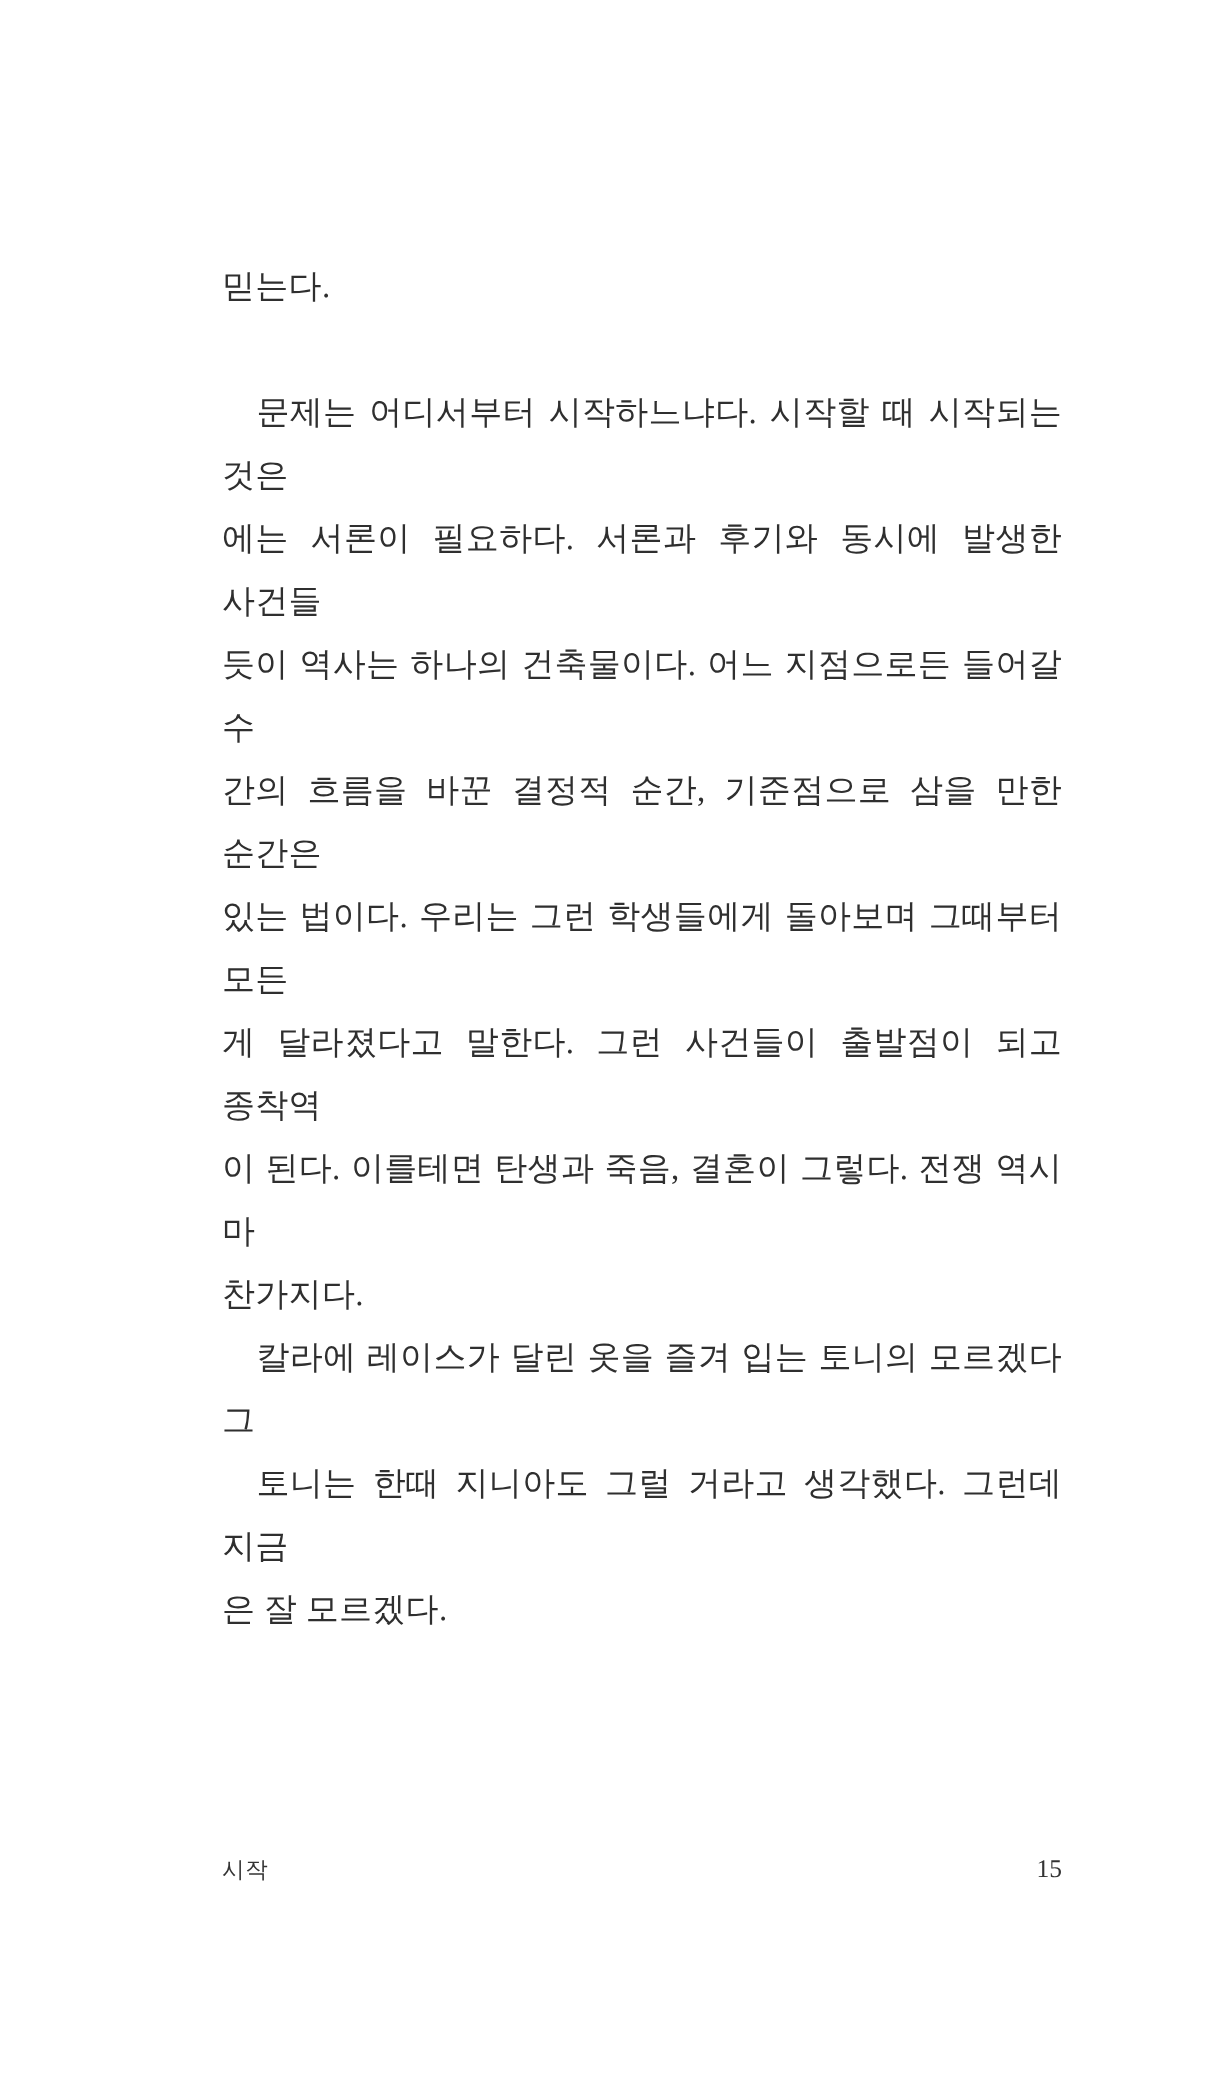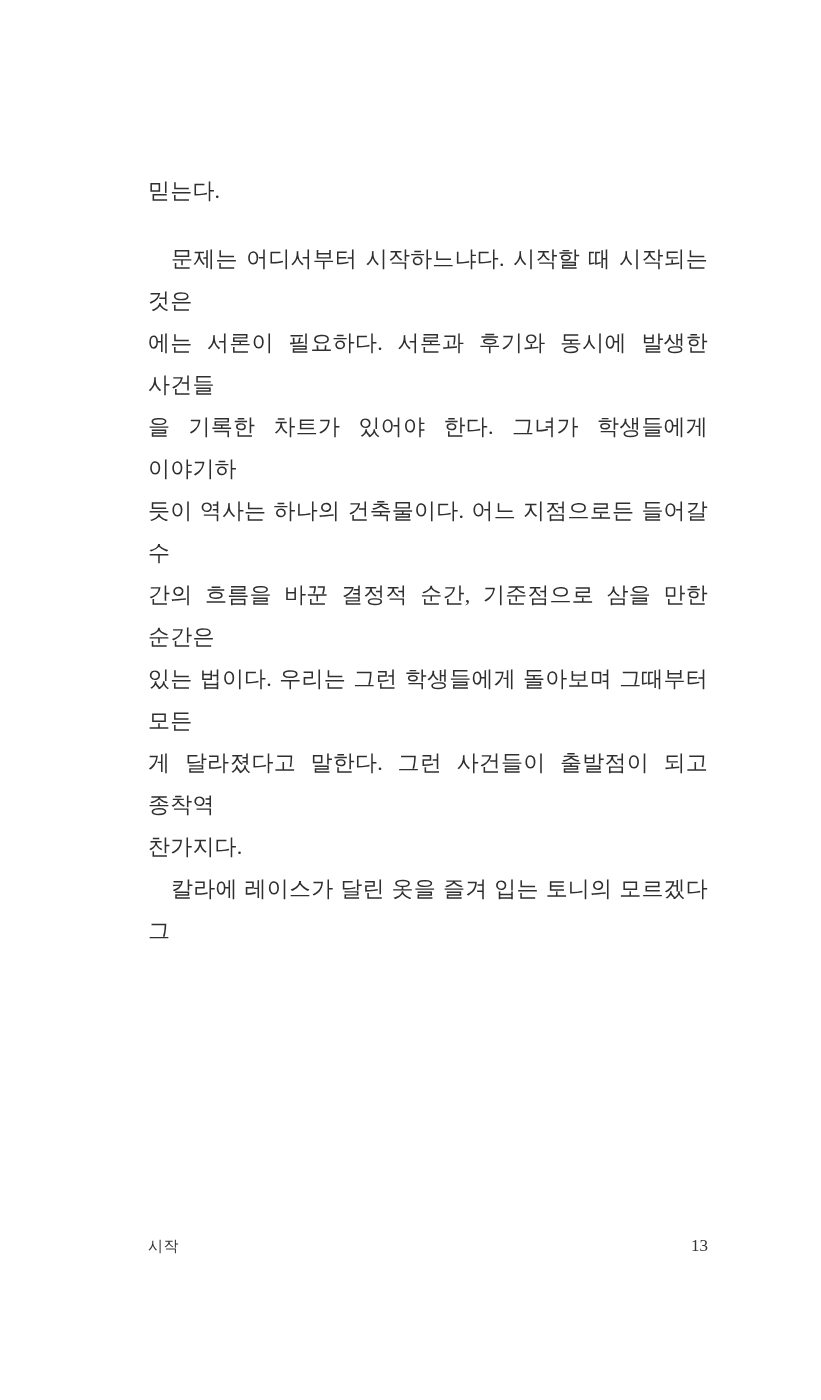--- a/index.html
+++ b/index.html
@@ -16,21 +16,21 @@
   .text-block {
     position: absolute;
     left: 148px;
     top: 170px;
     width: 560px;
     font-size: 22px;
     line-height: 42px;
     letter-spacing: 0.2px;
   }
   p.para { margin: 0; padding: 0; }
-  p.para.gap-before { margin-top: 26px; }
+  p.para.gap-before { margin-top: 42px; }
   .line {
     display: block;
     text-align: justify;
     text-align-last: justify;
     word-break: keep-all;
     white-space: normal;
   }
   .line.left {
     text-align: left;
     text-align-last: left;
@@ -64,33 +64,37 @@
 
   <main class="text-block">
 
     <p class="para">
       <span class="line left">믿는다.</span>
     </p>
 
     <p class="para gap-before">
       <span class="line indent">문제는 어디서부터 시작하느냐다. 시작할 때 시작되는 것은</span>
       <span class="line">에는 서론이 필요하다. 서론과 후기와 동시에 발생한 사건들</span>
-      <span class="line">을 기록한 차트가 있어야 한다. 그녀가 학생들에게 이야기하</span>
       <span class="line">듯이 역사는 하나의 건축물이다. 어느 지점으로든 들어갈 수</span>
       <span class="line">간의 흐름을 바꾼 결정적 순간, 기준점으로 삼을 만한 순간은</span>
       <span class="line">있는 법이다. 우리는 그런 학생들에게 돌아보며 그때부터 모든</span>
       <span class="line">게 달라졌다고 말한다. 그런 사건들이 출발점이 되고 종착역</span>
+      <span class="line">이 된다. 이를테면 탄생과 죽음, 결혼이 그렇다. 전쟁 역시 마</span>
       <span class="line left">찬가지다.</span>
     </p>
 
     <p class="para">
       <span class="line indent">칼라에 레이스가 달린 옷을 즐겨 입는 토니의 모르겠다 그</span>
     </p>
 
+    <p class="para">
+      <span class="line indent">토니는 한때 지니아도 그럴 거라고 생각했다. 그런데 지금</span>
+      <span class="line left">은 잘 모르겠다.</span>
+    </p>
 
   </main>
 
   <footer class="footer">
     <span class="running-title">시작</span>
-    <span class="page-number">13</span>
+    <span class="page-number">15</span>
   </footer>
 
 </div>
 
 </body></html>

